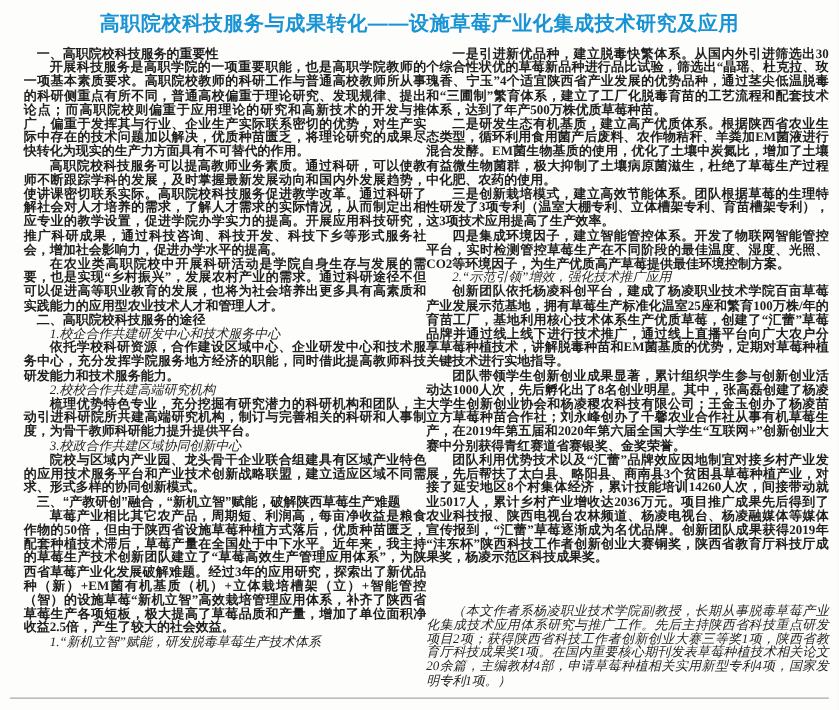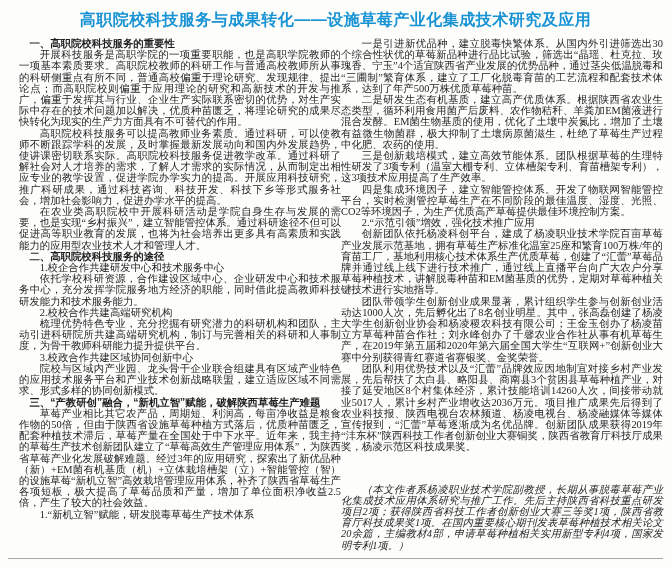--- a/index.html
+++ b/index.html
@@ -26,43 +26,43 @@
     display:flex;
     padding:7px 8px 0 19px;
     box-sizing:border-box;
   }
   .col{
     flex:1;min-width:0;
     font-size:10.4px;line-height:11.2px;
     text-align:justify;color:#1e1e1e;
   }
   .blk{margin:0;}
-  .blk.p{text-indent:2em;}
+  .blk.p{text-indent:2em;font-weight:bold;}
   .blk.h{
     font-family:"Liberation Sans","DejaVu Sans",sans-serif;
     font-weight:bold;text-indent:1em;
   }
-  .blk.sh{text-indent:2em;}
+  .blk.sh{font-style:italic;text-indent:2em;}
   .blk.note{font-style:italic;text-indent:2em;margin-top:31px;}
   .footer-rule{
     position:absolute;left:8px;right:8px;top:558px;
     border-top:1px solid #a9a9a5;height:0;
   }
 </style>
 </head>
 <body>
 
 <div class="page">
   <div class="title">高职院校科技服务与成果转化——设施草莓产业化集成技术研究及应用</div>
   <div class="columns">
     <div class="col">
         <div class="blk h">一、高职院校科技服务的重要性</div>
         <div class="blk p">开展科技服务是高职学院的一项重要职能，也是高职学院教师的一项基本素质要求。高职院校教师的科研工作与普通高校教师所从事的科研侧重点有所不同，普通高校偏重于理论研究、发现规律、提出论点；而高职院校则偏重于应用理论的研究和高新技术的开发与推广，偏重于发挥其与行业、企业生产实际联系密切的优势，对生产实际中存在的技术问题加以解决，优质种苗匮乏，将理论研究的成果尽快转化为现实的生产力方面具有不可替代的作用。</div>
         <div class="blk p">高职院校科技服务可以提高教师业务素质。通过科研，可以使教师不断跟踪学科的发展，及时掌握最新发展动向和国内外发展趋势，使讲课密切联系实际。高职院校科技服务促进教学改革。通过科研了解社会对人才培养的需求，了解人才需求的实际情况，从而制定出相应专业的教学设置，促进学院办学实力的提高。开展应用科技研究，推广科研成果，通过科技咨询、科技开发、科技下乡等形式服务社会，增加社会影响力，促进办学水平的提高。</div>
-        <div class="blk p">在农业类高职院校中开展科研活动是学院自身生存与发展的需要，也是实现“乡村振兴”，建立智能管控体系。通过科研途径不但可以促进高等职业教育的发展，也将为社会培养出更多具有高素质和实践能力的应用型农业技术人才和管理人才。</div>
+        <div class="blk p">在农业类高职院校中开展科研活动是学院自身生存与发展的需要，也是实现“乡村振兴”，发展农村产业的需求。通过科研途径不但可以促进高等职业教育的发展，也将为社会培养出更多具有高素质和实践能力的应用型农业技术人才和管理人才。</div>
         <div class="blk h">二、高职院校科技服务的途径</div>
         <div class="blk sh">1.校企合作共建研发中心和技术服务中心</div>
         <div class="blk p">依托学校科研资源，合作建设区域中心、企业研发中心和技术服务中心，充分发挥学院服务地方经济的职能，同时借此提高教师科技研发能力和技术服务能力。</div>
         <div class="blk sh">2.校校合作共建高端研究机构</div>
         <div class="blk p">梳理优势特色专业，充分挖掘有研究潜力的科研机构和团队，主动引进科研院所共建高端研究机构，制订与完善相关的科研和人事制度，为骨干教师科研能力提升提供平台。</div>
         <div class="blk sh">3.校政合作共建区域协同创新中心</div>
         <div class="blk p">院校与区域内产业园、龙头骨干企业联合组建具有区域产业特色的应用技术服务平台和产业技术创新战略联盟，建立适应区域不同需求、形式多样的协同创新模式。</div>
         <div class="blk h">三、“产教研创”融合，“新机立智”赋能，破解陕西草莓生产难题</div>
         <div class="blk p">草莓产业相比其它农产品，周期短、利润高，每亩净收益是粮食作物的50倍，但由于陕西省设施草莓种植方式落后，优质种苗匮乏，配套种植技术滞后，草莓产量在全国处于中下水平。近年来，我主持的草莓生产技术创新团队建立了“草莓高效生产管理应用体系”，为陕西省草莓产业化发展破解难题。经过3年的应用研究，探索出了新优品种（新）+EM菌有机基质（机）+立体栽培槽架（立）+智能管控（智）的设施草莓“新机立智”高效栽培管理应用体系，补齐了陕西省草莓生产各项短板，极大提高了草莓品质和产量，增加了单位面积净收益2.5倍，产生了较大的社会效益。</div>
         <div class="blk sh">1.“新机立智”赋能，研发脱毒草莓生产技术体系</div>

